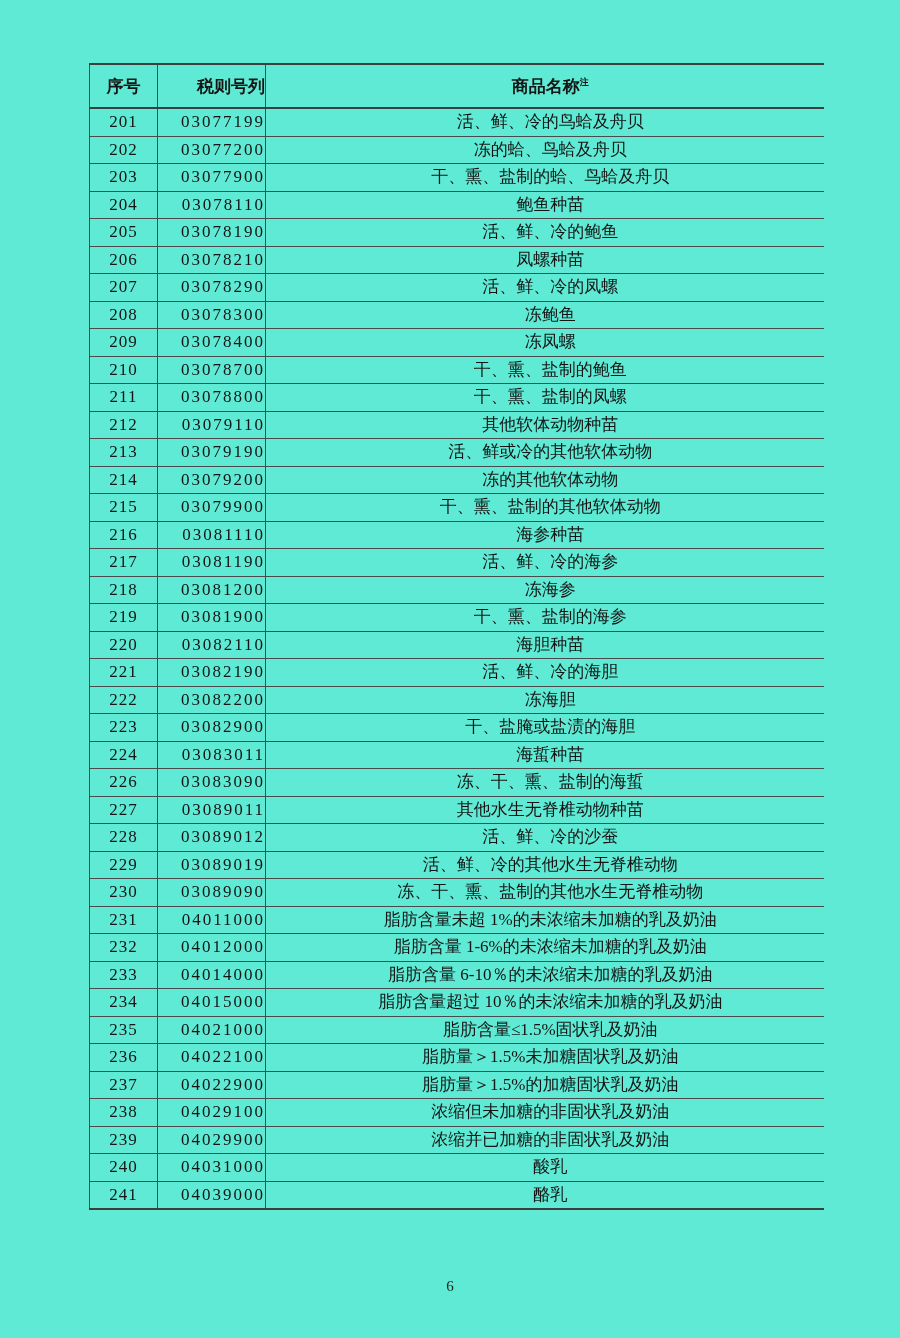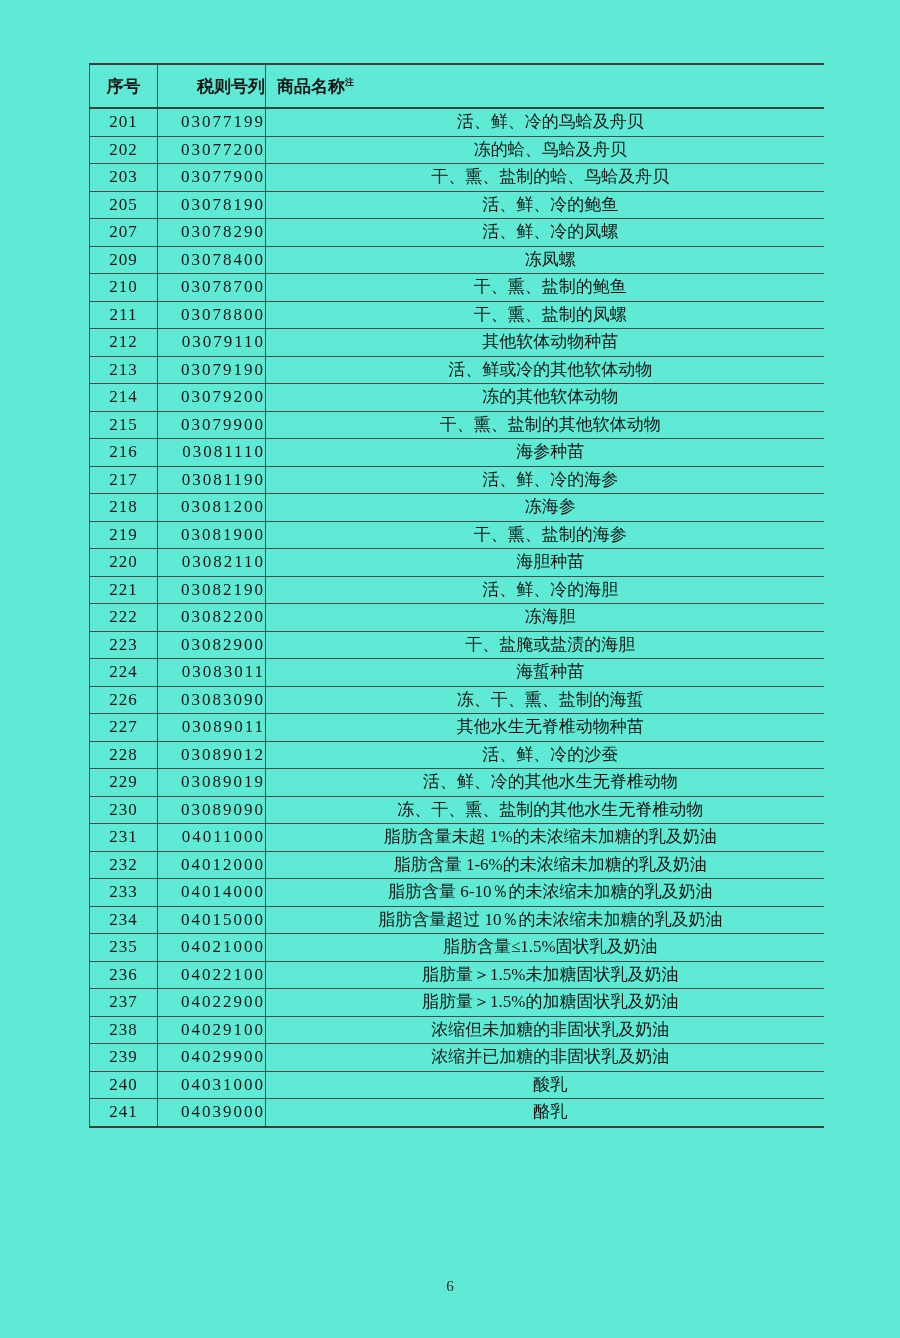--- a/index.html
+++ b/index.html
@@ -97,21 +97,21 @@
       <col class="c-name">
     </colgroup>
     <thead>
       <tr>
         <th class="col-seq">
           <span>序号</span>
         </th>
         <th class="col-code">
           <span>税则号列</span>
         </th>
-        <th class="col-name" style="text-align:left;">
+        <th class="col-name" style="text-align:center;">
           <span>商品名称</span><sup class="note">注</sup>
         </th>
       </tr>
     </thead>
     <tbody>
   <tr>
     <td class="col-seq">201</td>
     <td class="col-code">03077199</td>
     <td class="col-name">活、鲜、冷的鸟蛤及舟贝</td>
   </tr>
@@ -121,34 +121,49 @@
     <td class="col-code">03077200</td>
     <td class="col-name">冻的蛤、鸟蛤及舟贝</td>
   </tr>
 
   <tr>
     <td class="col-seq">203</td>
     <td class="col-code">03077900</td>
     <td class="col-name">干、熏、盐制的蛤、鸟蛤及舟贝</td>
   </tr>
 
+  <tr>
+    <td class="col-seq">204</td>
+    <td class="col-code">03078110</td>
+    <td class="col-name">鲍鱼种苗</td>
+  </tr>
 
   <tr>
     <td class="col-seq">205</td>
     <td class="col-code">03078190</td>
     <td class="col-name">活、鲜、冷的鲍鱼</td>
   </tr>
 
+  <tr>
+    <td class="col-seq">206</td>
+    <td class="col-code">03078210</td>
+    <td class="col-name">凤螺种苗</td>
+  </tr>
 
   <tr>
     <td class="col-seq">207</td>
     <td class="col-code">03078290</td>
     <td class="col-name">活、鲜、冷的凤螺</td>
   </tr>
 
+  <tr>
+    <td class="col-seq">208</td>
+    <td class="col-code">03078300</td>
+    <td class="col-name">冻鲍鱼</td>
+  </tr>
 
   <tr>
     <td class="col-seq">209</td>
     <td class="col-code">03078400</td>
     <td class="col-name">冻凤螺</td>
   </tr>
 
   <tr>
     <td class="col-seq">210</td>
     <td class="col-code">03078700</td>

